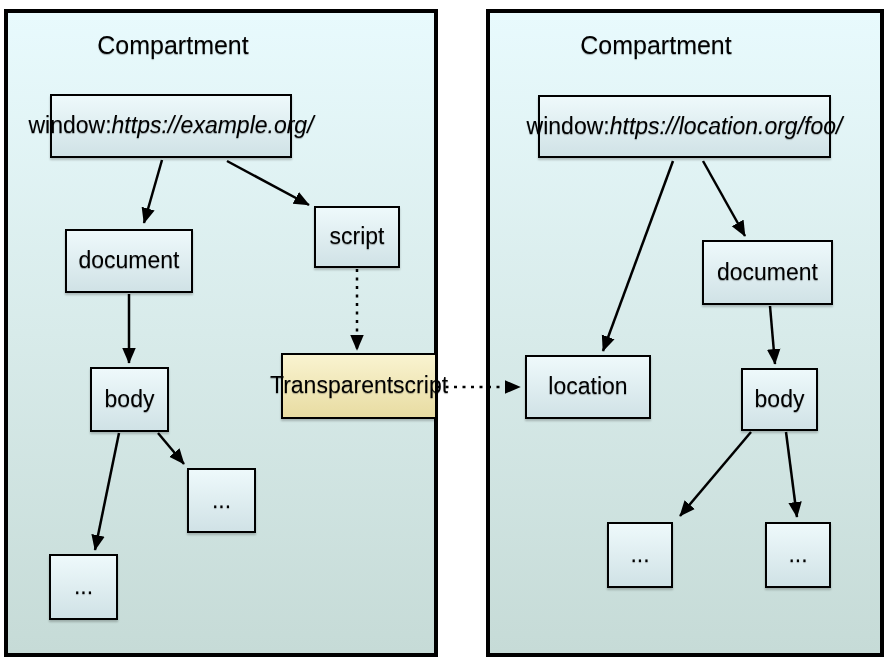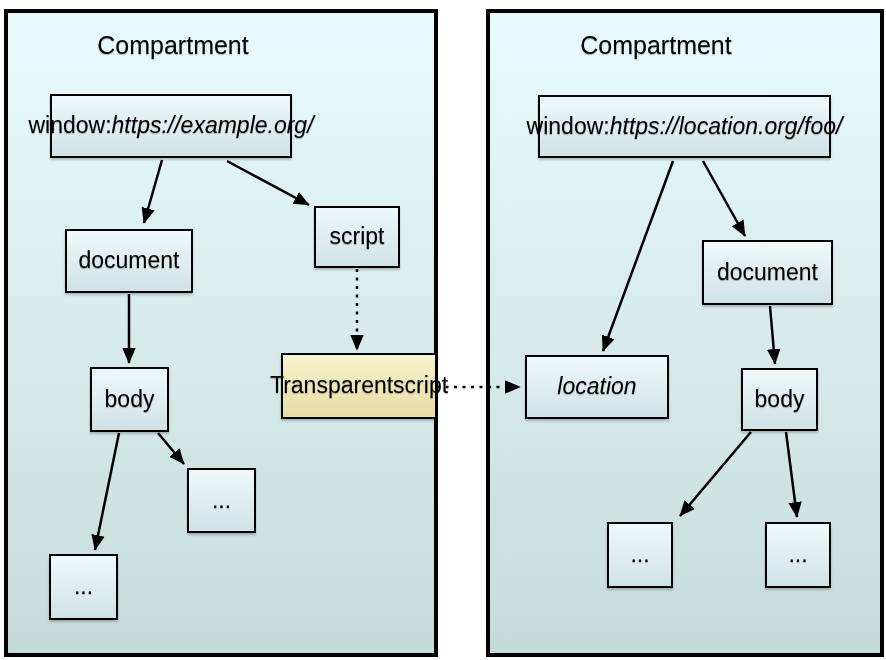--- a/index.html
+++ b/index.html
@@ -50,21 +50,21 @@
     background: linear-gradient(180deg, #f9f3d0 0%, #e8dca2 100%);
   }
   #n-window-left   { left: 50px;  top: 94px;  width: 242px; height: 64px; }
   #n-document-left { left: 65px;  top: 229px; width: 128px; height: 64px; }
   #n-script        { left: 314px; top: 206px; width: 86px;  height: 62px; }
   #n-body-left     { left: 90px;  top: 367px; width: 79px;  height: 65px; }
   #n-child-left-1  { left: 187px; top: 468px; width: 69px;  height: 65px; }
   #n-child-left-2  { left: 49px;  top: 554px; width: 69px;  height: 66px; }
   #n-wrapper       { left: 281px; top: 353px; width: 156px; height: 66px; }
   #n-window-right  { left: 538px; top: 95px;  width: 293px; height: 63px; }
-  #n-location      { left: 525px; top: 355px; width: 144px; height: 64px; font-style: italic; }
+  #n-location      { left: 525px; top: 355px; width: 126px; height: 64px; }
   #n-document-right{ left: 702px; top: 240px; width: 131px; height: 65px; }
   #n-body-right    { left: 741px; top: 368px; width: 77px;  height: 63px; }
   #n-child-right-1 { left: 607px; top: 522px; width: 66px;  height: 66px; }
   #n-child-right-2 { left: 765px; top: 522px; width: 66px;  height: 66px; }
   svg.edges {
     position: absolute;
     left: 0; top: 0;
     width: 886px; height: 660px;
     pointer-events: none;
   }

